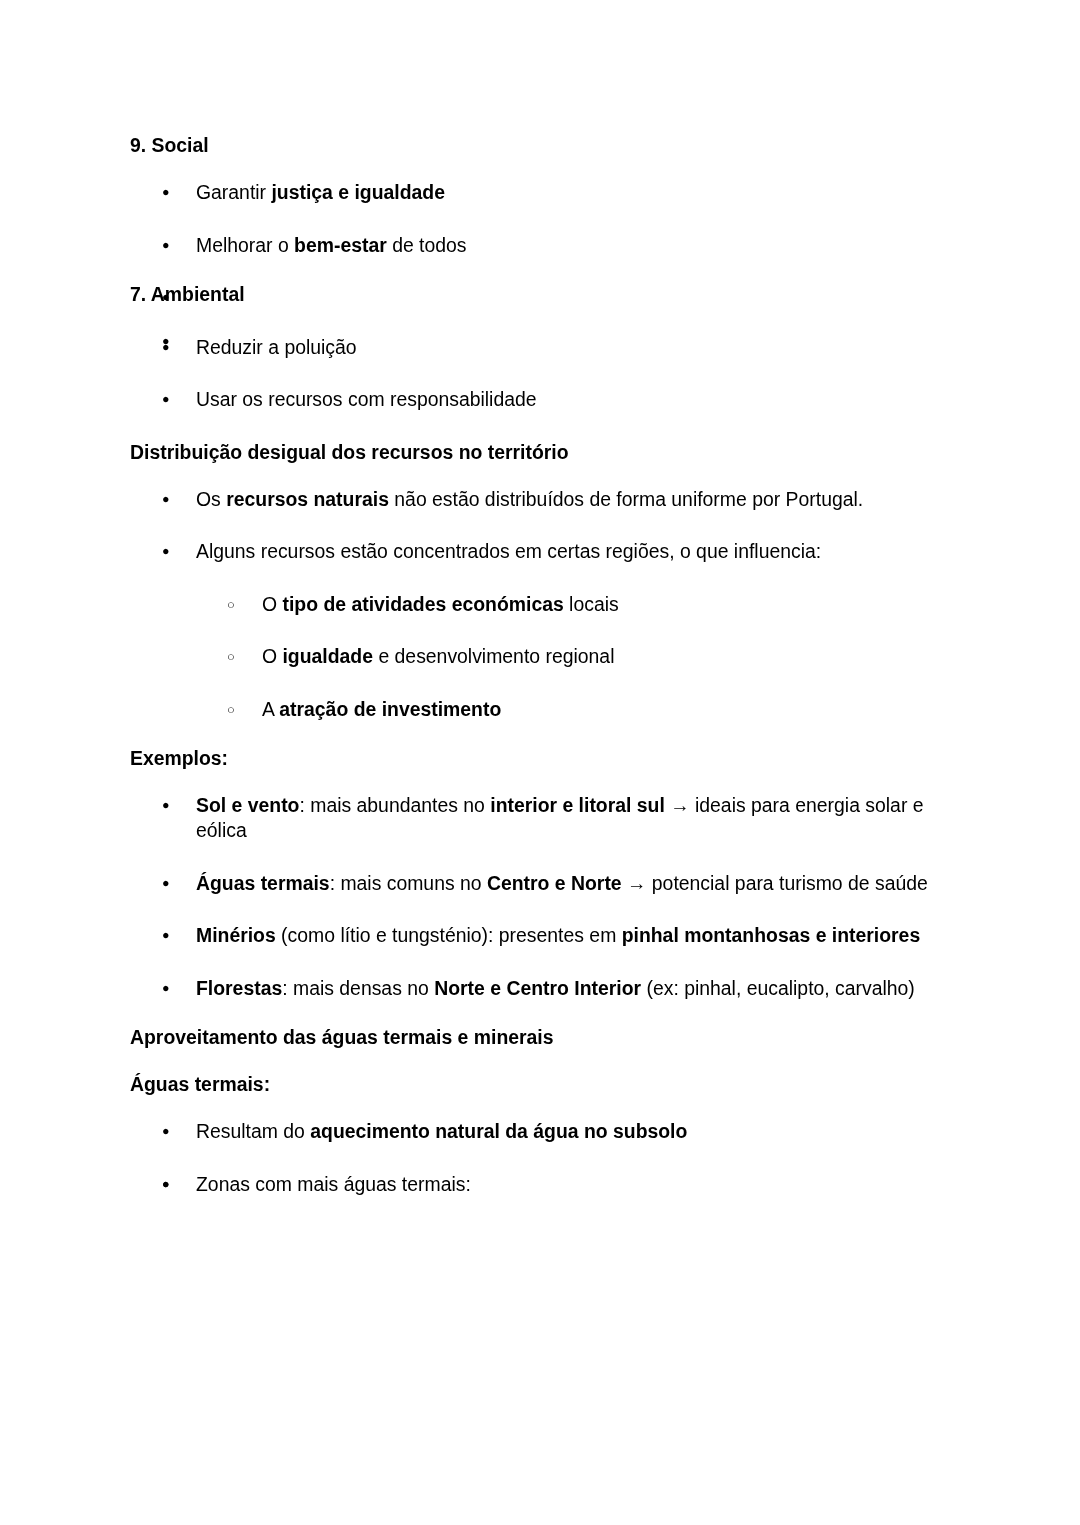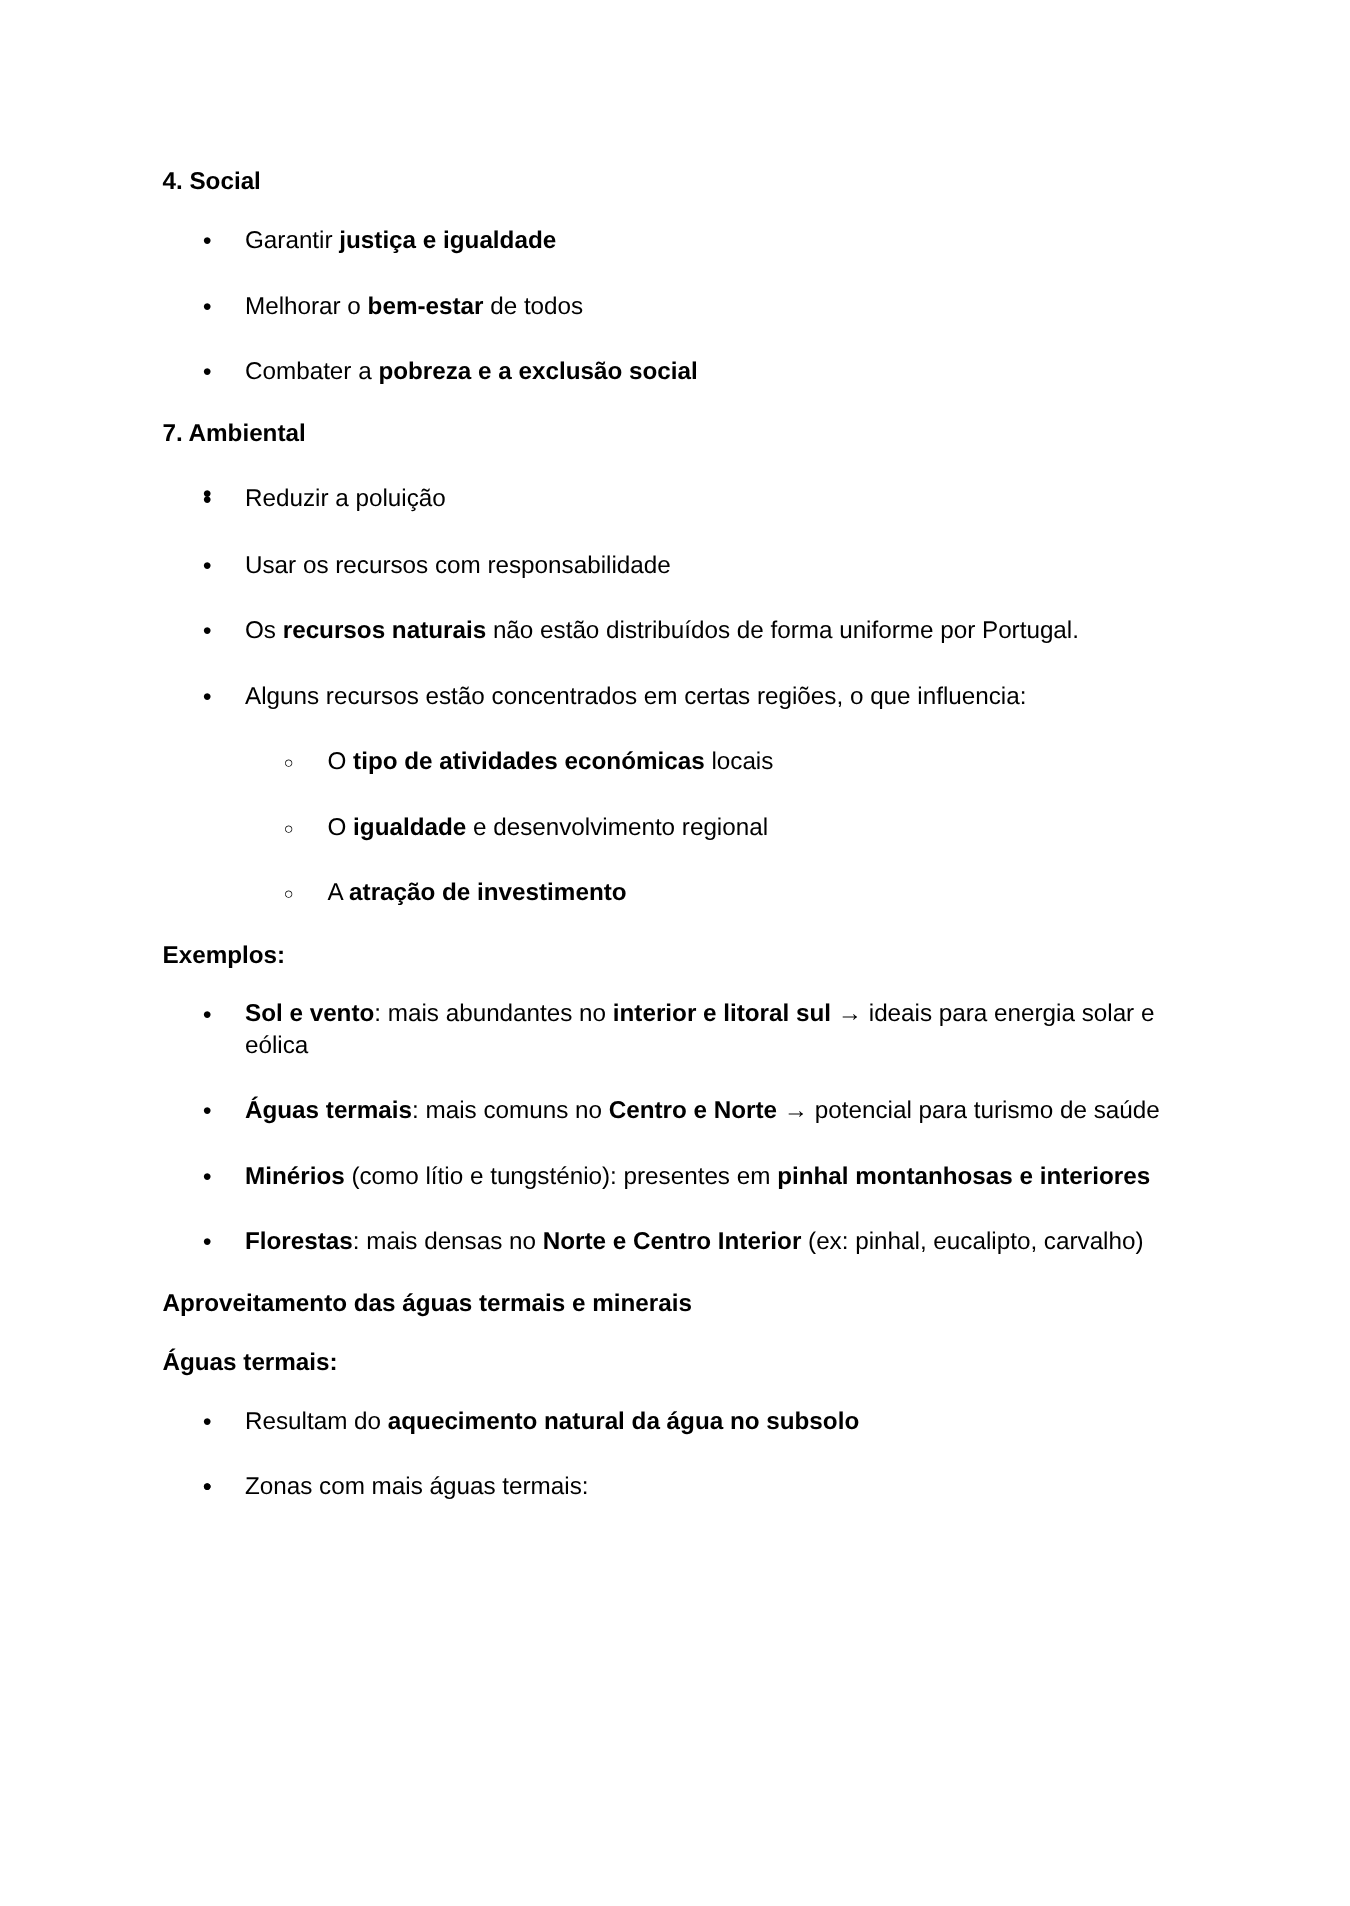--- a/index.html
+++ b/index.html
@@ -51,28 +51,29 @@
     color: #000000;
   }
   .li1 > .marker { left: 32px; }
   .li2 > .marker { left: 97px; font-size: 13px; }
 </style>
 </head>
 <body>
 
 <div class="page">
   <div>
-      <div class="block heading"><span><span class="b">4. Social</span></span></div>
+      <div class="block heading"><span><span class="b">9. Social</span></span></div>
       <div class="block li1"><span class="marker">●</span><span><span>Garantir </span><span class="b">justiça e igualdade</span></span></div>
       <div class="block li1"><span class="marker">●</span><span><span>Melhorar o </span><span class="b">bem-estar</span><span> de todos</span></span></div>
-      <div class="block li1"><span class="marker">●</span><span><span>Combater a </span><span class="b">pobreza e a exclusão social</span></span></div>
+      <div class="block li1"><span class="marker">●</span></div>
       <div class="block heading"><span><span class="b">7. Ambiental</span></span></div>
       <div class="block li1"><span class="marker">●</span></div>
       <div class="block li1"><span class="marker">●</span><span><span>Reduzir a poluição</span></span></div>
       <div class="block li1"><span class="marker">●</span><span><span>Usar os recursos com responsabilidade</span></span></div>
+      <div class="block heading sp-large"><span><span class="b">Distribuição desigual dos recursos no território</span></span></div>
       <div class="block li1"><span class="marker">●</span><span><span>Os </span><span class="b">recursos naturais</span><span> não estão distribuídos de forma uniforme por Portugal.</span></span></div>
       <div class="block li1"><span class="marker">●</span><span><span>Alguns recursos estão concentrados em certas regiões, o que influencia:</span></span></div>
       <div class="block li2"><span class="marker">○</span><span><span>O </span><span class="b">tipo de atividades económicas</span><span> locais</span></span></div>
       <div class="block li2"><span class="marker">○</span><span><span>O </span><span class="b">igualdade</span><span> e desenvolvimento regional</span></span></div>
       <div class="block li2"><span class="marker">○</span><span><span>A </span><span class="b">atração de investimento</span></span></div>
       <div class="block heading"><span><span class="b">Exemplos:</span></span></div>
       <div class="block li1"><span class="marker">●</span><span><span class="b">Sol e vento</span><span>: mais abundantes no </span><span class="b">interior e litoral sul</span><span> → ideais para energia solar e eólica</span></span></div>
       <div class="block li1"><span class="marker">●</span><span><span class="b">Águas termais</span><span>: mais comuns no </span><span class="b">Centro e Norte</span><span> → potencial para turismo de saúde</span></span></div>
       <div class="block li1"><span class="marker">●</span><span><span class="b">Minérios</span><span> (como lítio e tungsténio): presentes em </span><span class="b">pinhal montanhosas e interiores</span></span></div>
       <div class="block li1"><span class="marker">●</span><span><span class="b">Florestas</span><span>: mais densas no </span><span class="b">Norte e Centro Interior</span><span> (ex: pinhal, eucalipto, carvalho)</span></span></div>

